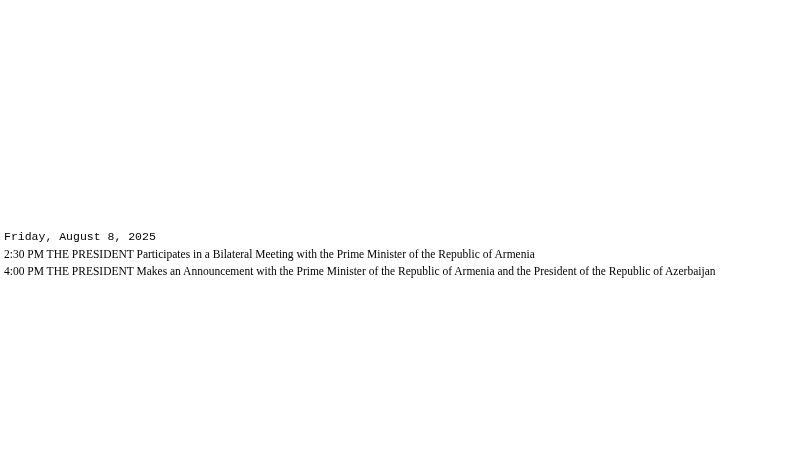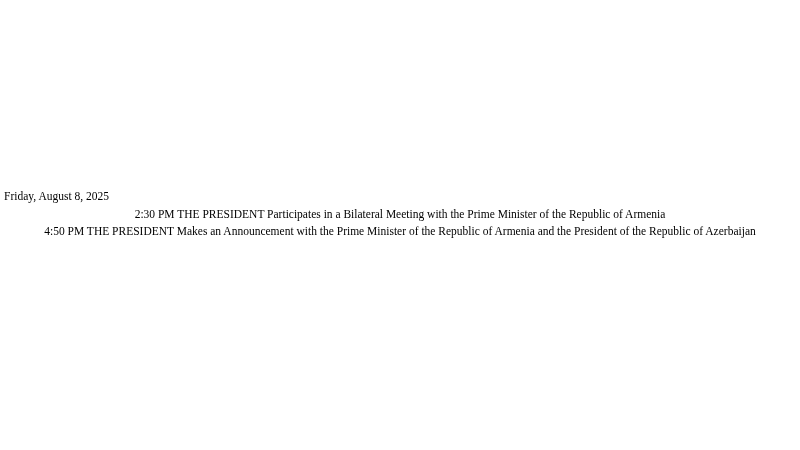--- a/index.html
+++ b/index.html
@@ -20,37 +20,37 @@
     height: 450px;
     background: #ffffff;
   }
   .schedule-block {
     position: absolute;
     left: 4px;
     top: 188px;
     width: 792px;
   }
   .schedule-date {
-    font-family: Liberation Serif, serif;
+    font-family: Liberation Mono, monospace;
     font-size: 11.5px;
     line-height: 17.5px;
     color: #000000;
     white-space: nowrap;
+    margin-top: 40px;
   }
   .schedule-item {
     font-family: "Liberation Serif", serif;
     font-size: 11.5px;
     line-height: 17.5px;
     color: #000000;
     white-space: nowrap;
-    text-align: center;
   }
 </style>
 </head>
 <body>
 
 <div class="page">
   <div class="schedule-block">
     <div class="schedule-date">Friday, August 8, 2025</div>
     <div class="schedule-item">2:30 PM THE PRESIDENT Participates in a Bilateral Meeting with the Prime Minister of the Republic of Armenia</div>
-    <div class="schedule-item">4:50 PM THE PRESIDENT Makes an Announcement with the Prime Minister of the Republic of Armenia and the President of the Republic of Azerbaijan</div>
+    <div class="schedule-item">4:00 PM THE PRESIDENT Makes an Announcement with the Prime Minister of the Republic of Armenia and the President of the Republic of Azerbaijan</div>
   </div>
 </div>
 
 </body></html>

